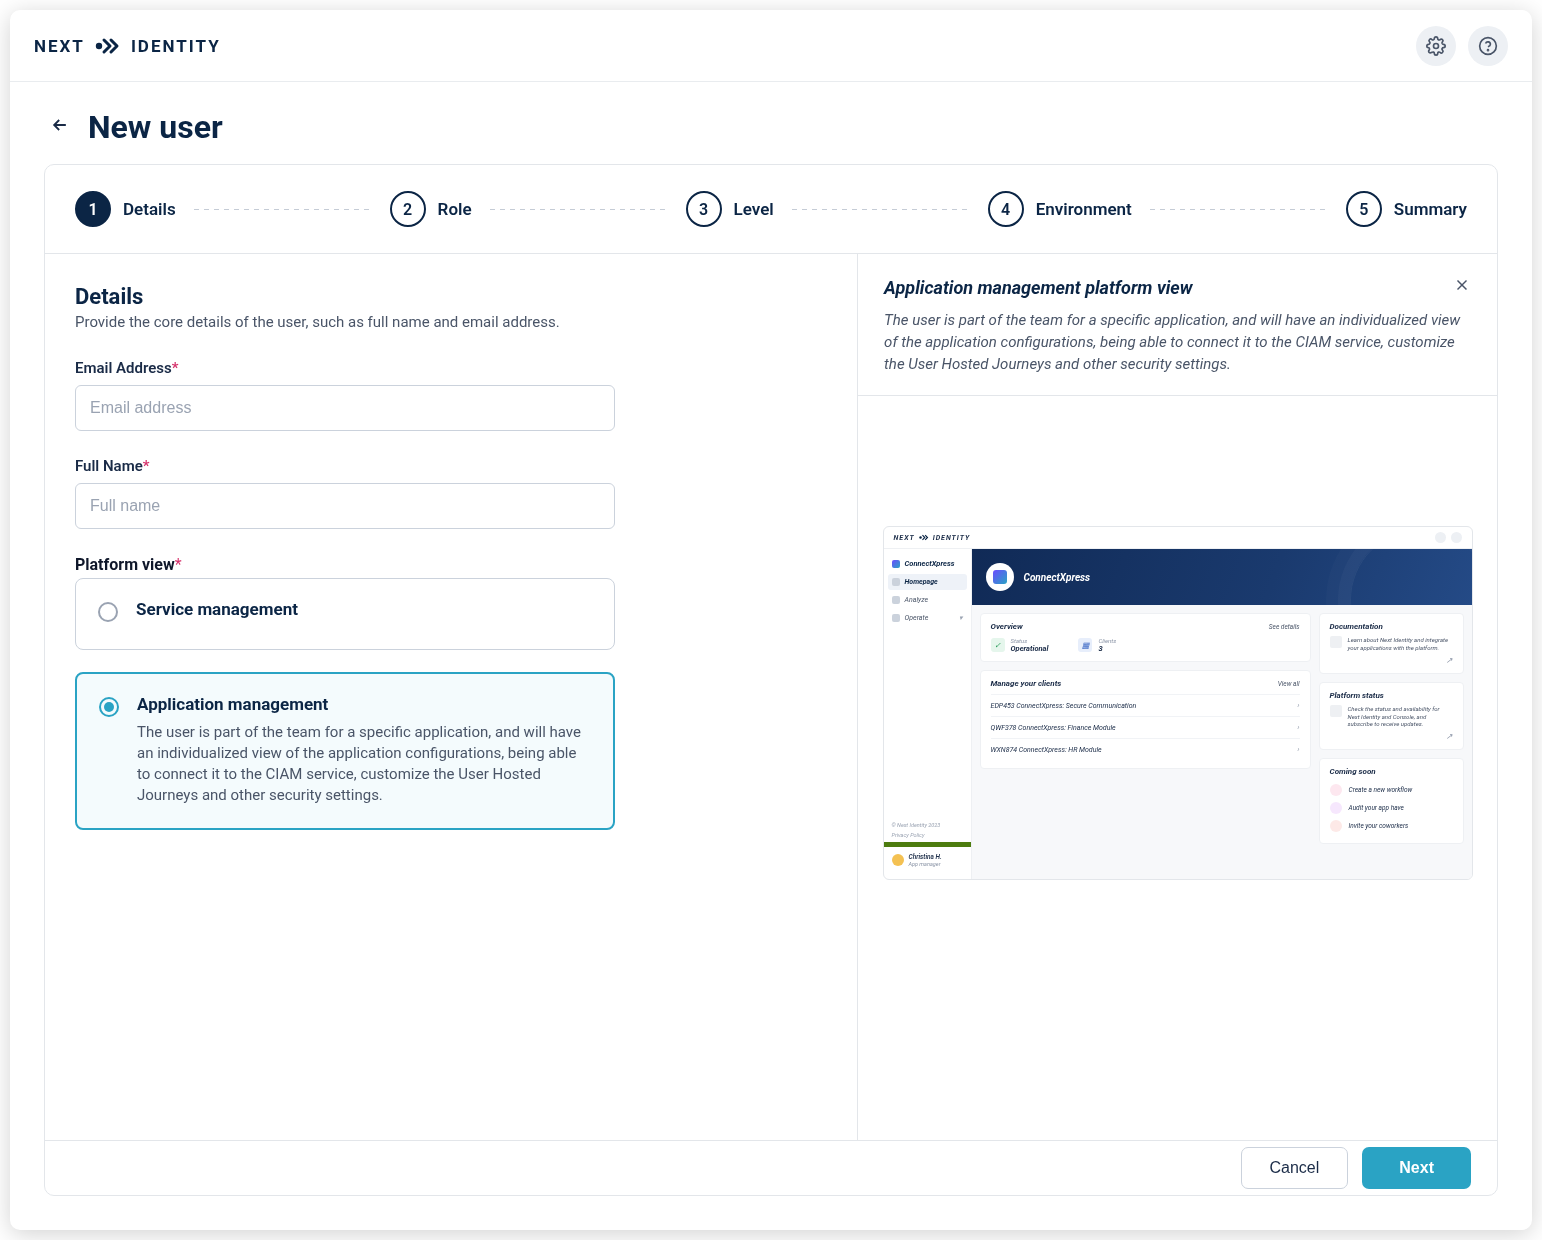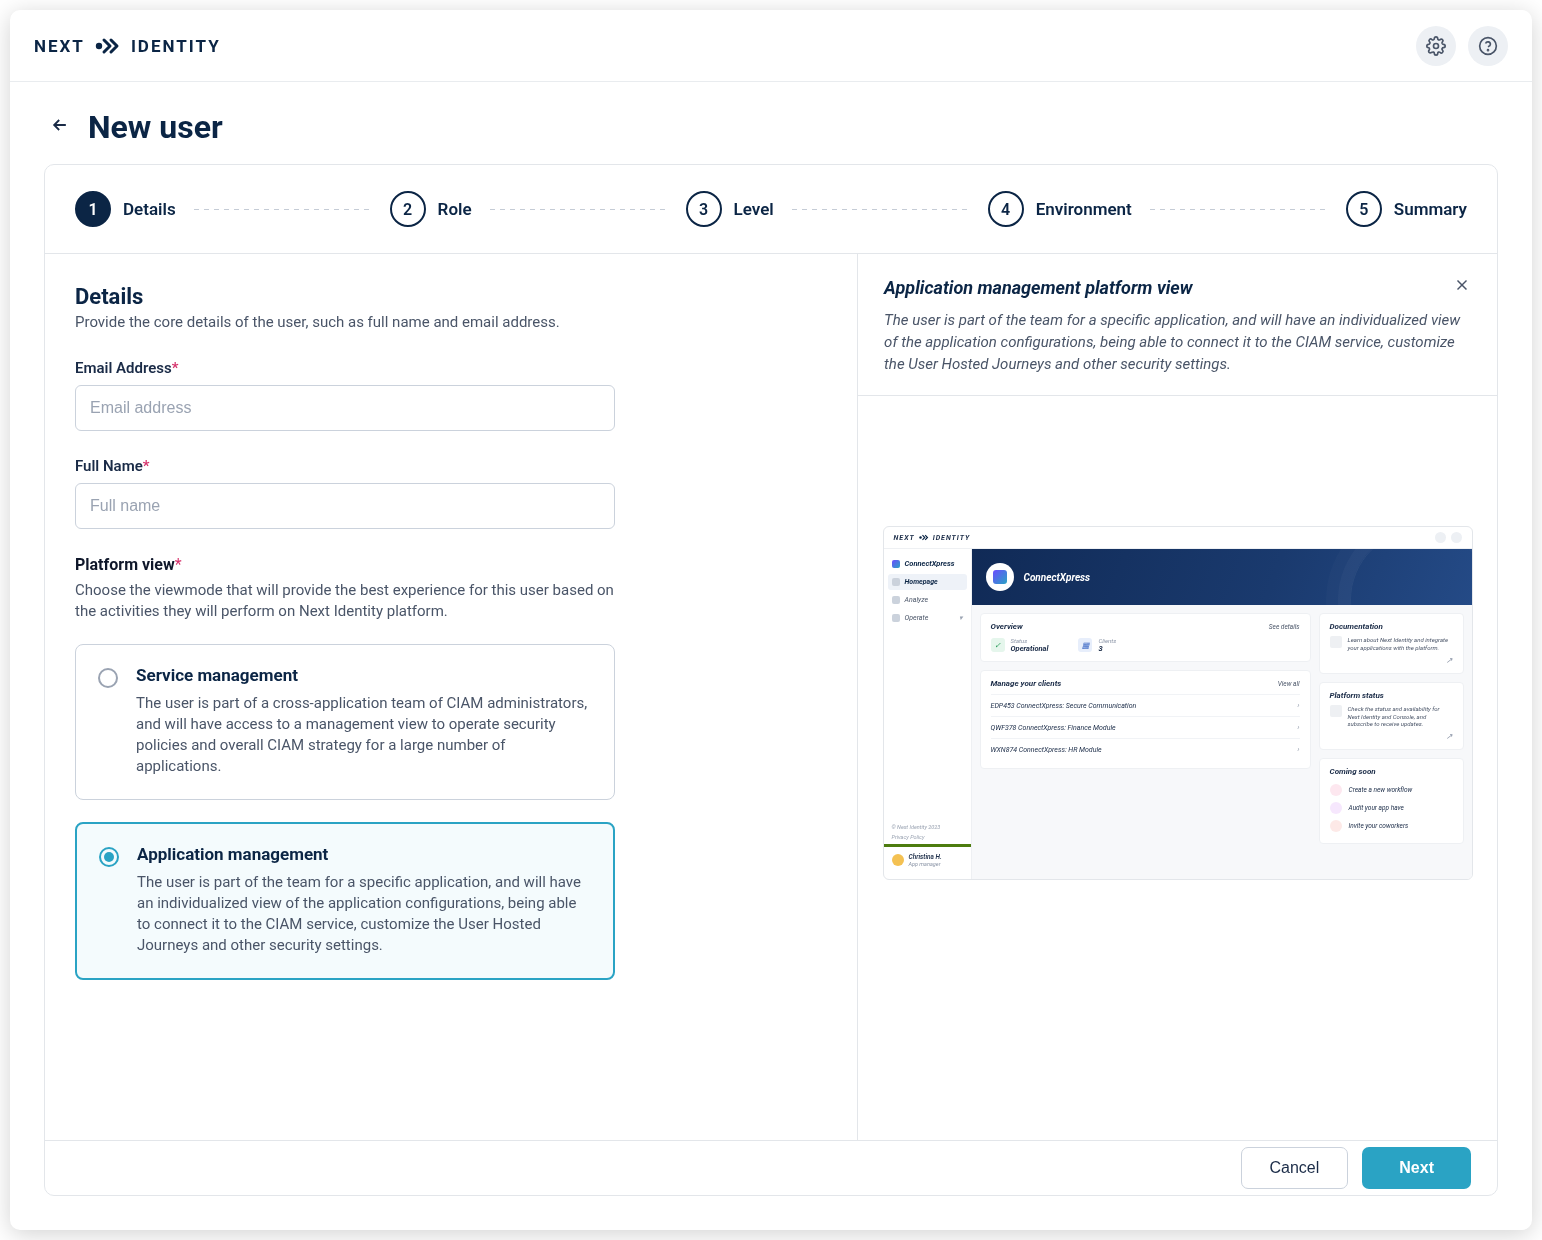--- a/index.html
+++ b/index.html
@@ -199,21 +199,21 @@
     padding: 6px 0;
     display: flex; flex-direction: column; justify-content: space-between;
     min-height: 330px;
   }
   .pv-side-top { display: flex; flex-direction: column; gap: 2px; }
   .pv-sitem { padding: 4px 8px; display: flex; align-items: center; gap: 5px; font-size: 7px; color: #4a5568; }
   .pv-sitem.brand { font-weight: 700; color: #0b2545; font-size: 7.5px; }
   .pv-sitem.active { background: #eef2f8; font-weight: 700; color: #0b2545; border-radius: 3px; margin: 0 4px; padding: 4px 4px; }
   .pv-sic { width: 8px; height: 8px; border-radius: 2px; background: #cbd2dc; flex-shrink: 0; }
   .pv-sitem.brand .pv-sic { background: linear-gradient(135deg,#6a4cff,#2aa3c4); border-radius: 2px; }
-  .pv-user { padding: 6px 8px; display: flex; gap: 5px; align-items: center; border-top: 3px solid #4d7c0f; }
+  .pv-user { padding: 6px 8px; display: flex; gap: 5px; align-items: center; border-top: 5px solid #4d7c0f; }
   .pv-avatar { width: 12px; height: 12px; border-radius: 50%; background: #f4c152; }
   .pv-uname { font-size: 6.5px; font-weight: 600; }
   .pv-urole { font-size: 5.5px; color: #8a94a6; }
   .pv-main { flex: 1; background: #f7f8fa; }
   .pv-hero {
     background: linear-gradient(110deg, #102a56 0%, #1a3a6e 60%, #244a86 100%);
     height: 56px; display: flex; align-items: center; gap: 10px; padding: 0 14px;
     position: relative;
     overflow: hidden;
   }
@@ -359,27 +359,25 @@
         <div class="field">
           <label class="field-label">
             <span>Full Name</span><span class="req">*</span>
           </label>
           <input class="text-input" type="text" placeholder="Full name" style="">
         </div>
 
         <div style="margin-bottom: 4px;">
           <span class="platform-label">Platform view</span><span class="req">*</span>
         </div>
-        <div class="platform-help">Choose the viewmode that will provide the best experience for this user based on the activities they will perform on Next Identity platform.</div>
 
         <div class="radio-card">
           <div class="radio-outer"></div>
           <div>
             <div class="radio-title">Service management</div>
-            <div class="radio-desc">The user is part of a cross-application team of CIAM administrators, and will have access to a management view to operate security policies and overall CIAM strategy for a large number of applications.</div>
           </div>
         </div>
 
         <div class="radio-card selected">
           <div class="radio-outer">
               <div class="radio-inner"></div>
             </div>
           <div>
             <div class="radio-title">Application management</div>
             <div class="radio-desc">The user is part of the team for a specific application, and will have an individualized view of the application configurations, being able to connect it to the CIAM service, customize the User Hosted Journeys and other security settings.</div>

